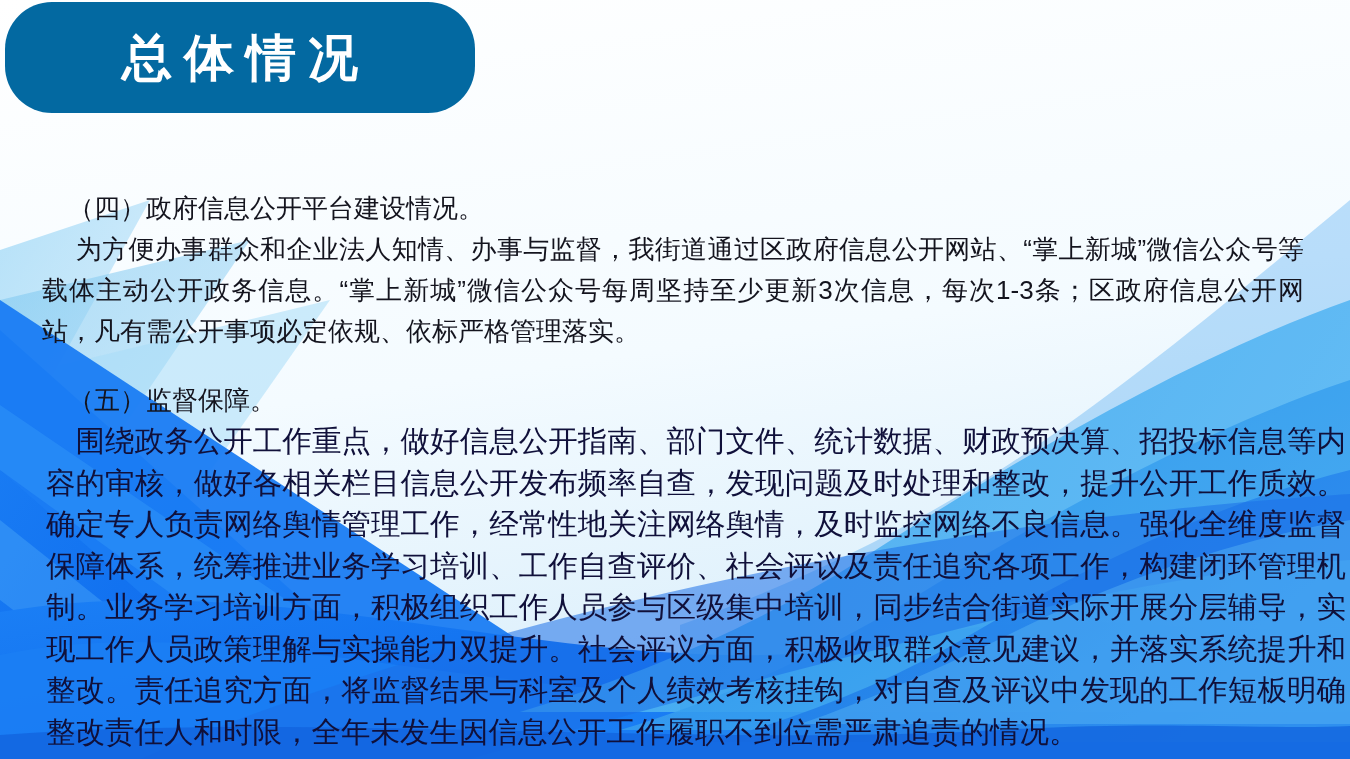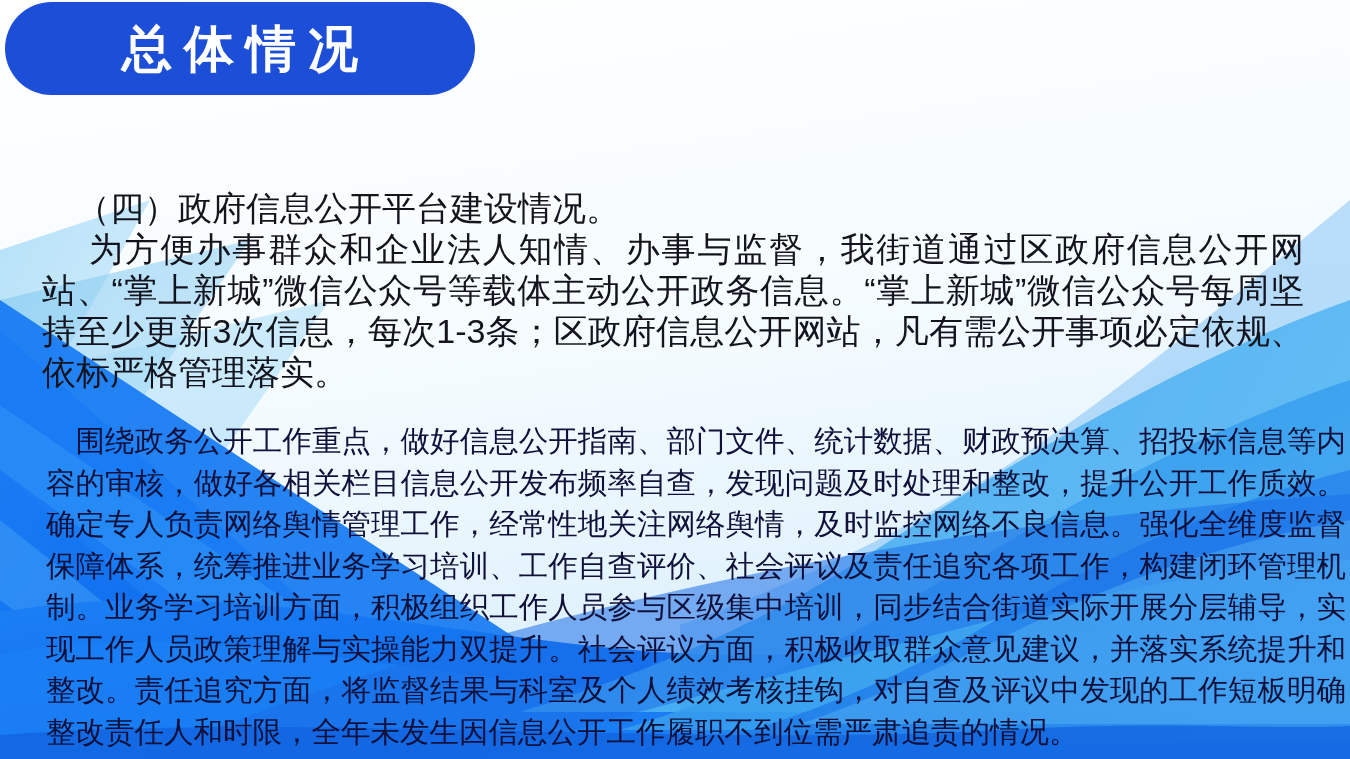--- a/index.html
+++ b/index.html
@@ -9,39 +9,39 @@
     background:#ffffff;
   }
   .slide{position:relative;width:1350px;height:759px;overflow:hidden;background:#ffffff;}
 
   
   .bg{position:absolute;inset:0;overflow:hidden;}
   .bg svg{position:absolute;inset:0;width:1350px;height:759px;display:block;}
 
   
   .title-pill{
-    position:absolute;left:5px;top:2px;width:470px;height:93px;
-    background:#1d4ed8;border-radius:47px;
+    position:absolute;left:5px;top:2px;width:470px;height:111px;
+    background:#0369a1;border-radius:47px;
     display:flex;align-items:center;justify-content:center;
     z-index:6;
   }
   .title-pill .title-text{
     color:#ffffff;font-size:50px;font-weight:bold;
     letter-spacing:12px;text-indent:12px;line-height:1;
     white-space:nowrap;
     font-family:"Liberation Sans","DejaVu Sans",sans-serif;
   }
 
   
   .content{position:absolute;left:0;top:0;width:1350px;height:759px;z-index:5;}
 
   .para{
     position:absolute;
     font-family:"Liberation Sans","DejaVu Sans",sans-serif;
-    font-size:34px;
+    font-size:26px;
     line-height:41px;
     letter-spacing:0px;
     color:#14141e;
     text-align:justify;
     white-space:pre-wrap;
     word-break:break-all;
   }
   .block-a{left:42px;top:188px;width:1262px;}
   .block-b{left:42px;top:380px;width:1262px;}
   .block-c{
@@ -122,18 +122,19 @@
 
   <div class="title-pill">
     <span class="title-text">总体情况</span>
   </div>
 
   <div class="content">
 
     <div class="para block-a">　（四）政府信息公开平台建设情况。
 　 为方便办事群众和企业法人知情、办事与监督，我街道通过区政府信息公开网站、“掌上新城”微信公众号等载体主动公开政务信息。“掌上新城”微信公众号每周坚持至少更新3次信息，每次1-3条；区政府信息公开网站，凡有需公开事项必定依规、依标严格管理落实。</div>
 
+    <div class="para block-b">　（五）监督保障。</div>
 
     <div class="para block-c">　围绕政务公开工作重点，做好信息公开指南、部门文件、统计数据、财政预决算、招投标信息等内容的审核，做好各相关栏目信息公开发布频率自查，发现问题及时处理和整改，提升公开工作质效。确定专人负责网络舆情管理工作，经常性地关注网络舆情，及时监控网络不良信息。强化全维度监督保障体系，统筹推进业务学习培训、工作自查评价、社会评议及责任追究各项工作，构建闭环管理机制。业务学习培训方面，积极组织工作人员参与区级集中培训，同步结合街道实际开展分层辅导，实现工作人员政策理解与实操能力双提升。社会评议方面，积极收取群众意见建议，并落实系统提升和整改。责任追究方面，将监督结果与科室及个人绩效考核挂钩，对自查及评议中发现的工作短板明确整改责任人和时限，全年未发生因信息公开工作履职不到位需严肃追责的情况。</div>
 
   </div>
 
 </div>
 
 </body></html>

